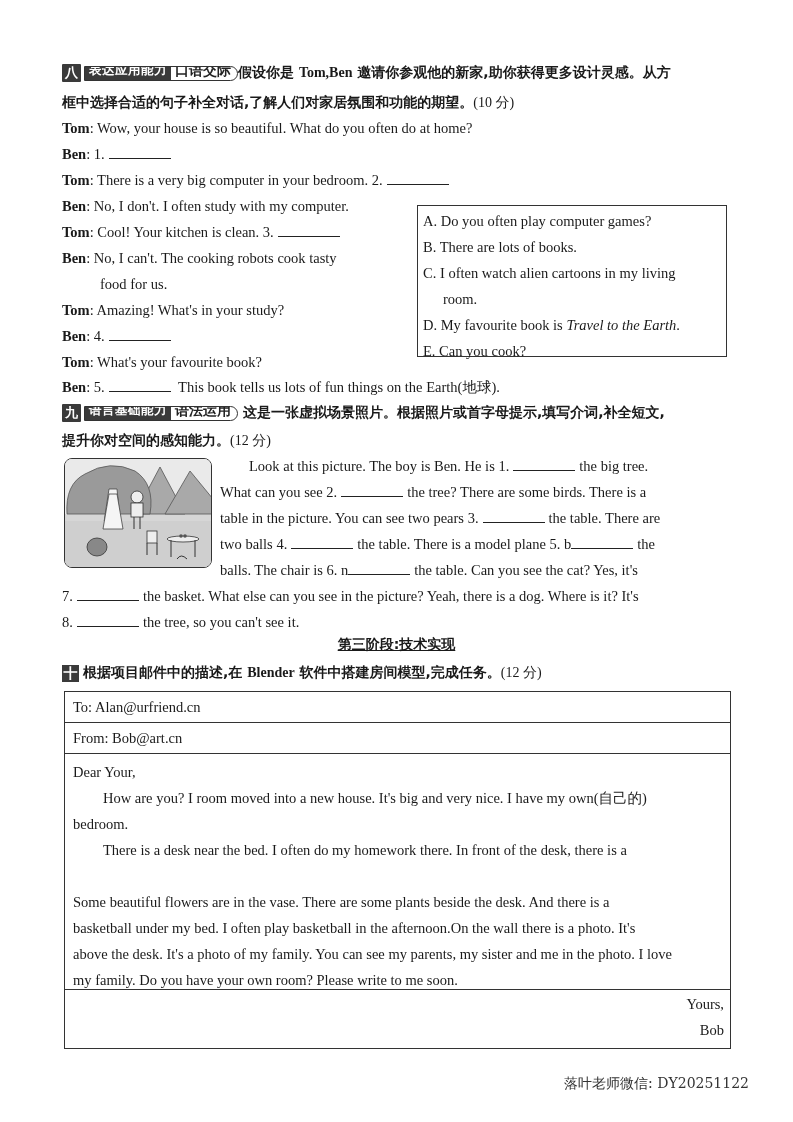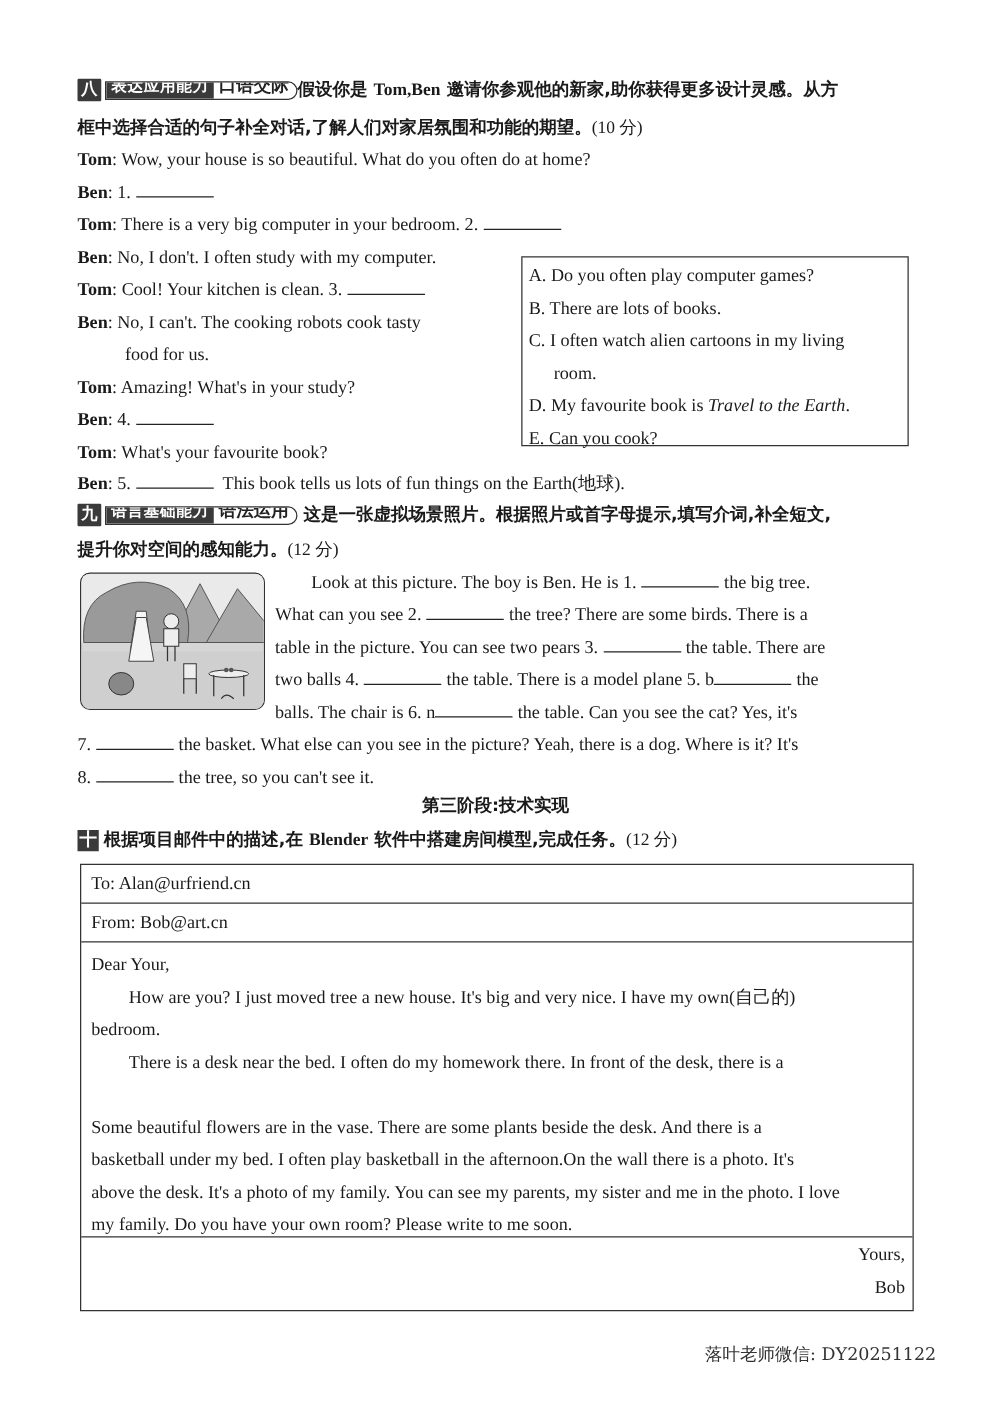--- a/index.html
+++ b/index.html
@@ -17,21 +17,21 @@
   .optbox { position: absolute; left: 417px; top: 205px; width: 310px; height: 152px; border: 1px solid #333; padding: 2px 0 0 5px; }
   .optbox div { line-height: 26px; white-space: nowrap; }
   .optbox .indent { padding-left: 20px; }
   .picture { position: absolute; left: 64px; top: 458px; width: 148px; height: 110px; border: 1.5px solid #333; border-radius: 8px; overflow: hidden; background: #d4d4d4; }
   .email { position: absolute; left: 64px; top: 691px; width: 667px; height: 358px; border: 1.3px solid #333; }
   .email .row { border-bottom: 1.3px solid #333; padding-left: 8px; line-height: 30px; height: 31px; }
   .email .body { position: relative; height: 236px; border-bottom: 1.3px solid #333; }
   .email .body .ln { position: absolute; left: 8px; white-space: nowrap; line-height: 20px; }
   .email .closing { position: relative; height: 58px; }
   .footer { position: absolute; right: 44px; top: 1075px; font-family: "DejaVu Serif", serif; font-size: 14px; color: #333; }
-  .stage-title { position: absolute; left: 0; width: 793px; text-align: center; top: 636px; }
+  .stage-title { position: absolute; left: 0; width: 793px; text-align: center; top: 636px; text-decoration: underline; }
   .ten-icon { display: inline-block; width: 17px; height: 17px; background: #3a3a3a; color: #fff; text-align: center; font-size: 14px; line-height: 17px; font-family: "DejaVu Sans", sans-serif; vertical-align: middle; margin-right: 4px; }
 </style>
 </head>
 <body>
 
 <div class="line cn-bold" style="top:62px;">
   <span class="tag-num">八</span><span class="tag-pill">
       <span class="tag-dark">表达应用能力</span>
       <span class="tag-light">口语交际</span>
     </span><span>假设你是 </span><span style="font-family:'Liberation Serif',serif;">Tom,Ben</span><span> 邀请你参观他的新家,助你获得更多设计灵感。从方</span>
@@ -110,21 +110,21 @@
 
 <div class="line cn-bold" style="top:662px;">
   <span class="ten-icon">十</span><span>根据项目邮件中的描述,在 </span><span style="font-family:'Liberation Serif',serif;">Blender</span><span> 软件中搭建房间模型,完成任务。</span><span style="font-weight:normal;font-family:'Liberation Serif',serif;">(12 分)</span>
 </div>
 
 <div class="email">
   <div class="row">To: Alan@urfriend.cn</div>
   <div class="row">From: Bob@art.cn</div>
   <div class="body">
     <div class="ln" style="top:8px;">Dear Your,</div>
-    <div class="ln" style="top:34px; left:38px;">How are you? I just moved tree a new house. It's big and very nice. I have my own(自己的)</div>
+    <div class="ln" style="top:34px; left:38px;">How are you? I room moved into a new house. It's big and very nice. I have my own(自己的)</div>
     <div class="ln" style="top:60px;">bedroom.</div>
     <div class="ln" style="top:86px; left:38px;">There is a desk near the bed. I often do my homework there. In front of the desk, there is a</div>
     <div class="ln" style="top:138px;">Some beautiful flowers are in the vase. There are some plants beside the desk. And there is a</div>
     <div class="ln" style="top:164px;">basketball under my bed. I often play basketball in the afternoon.On the wall there is a photo. It's</div>
     <div class="ln" style="top:190px;">above the desk. It's a photo of my family. You can see my parents, my sister and me in the photo. I love</div>
     <div class="ln" style="top:216px;">my family. Do you have your own room? Please write to me soon.</div>
   </div>
   <div class="closing">
     <div class="abs" style="right:6px; top:6px;">Yours,</div>
     <div class="abs" style="right:6px; top:32px;">Bob</div>

